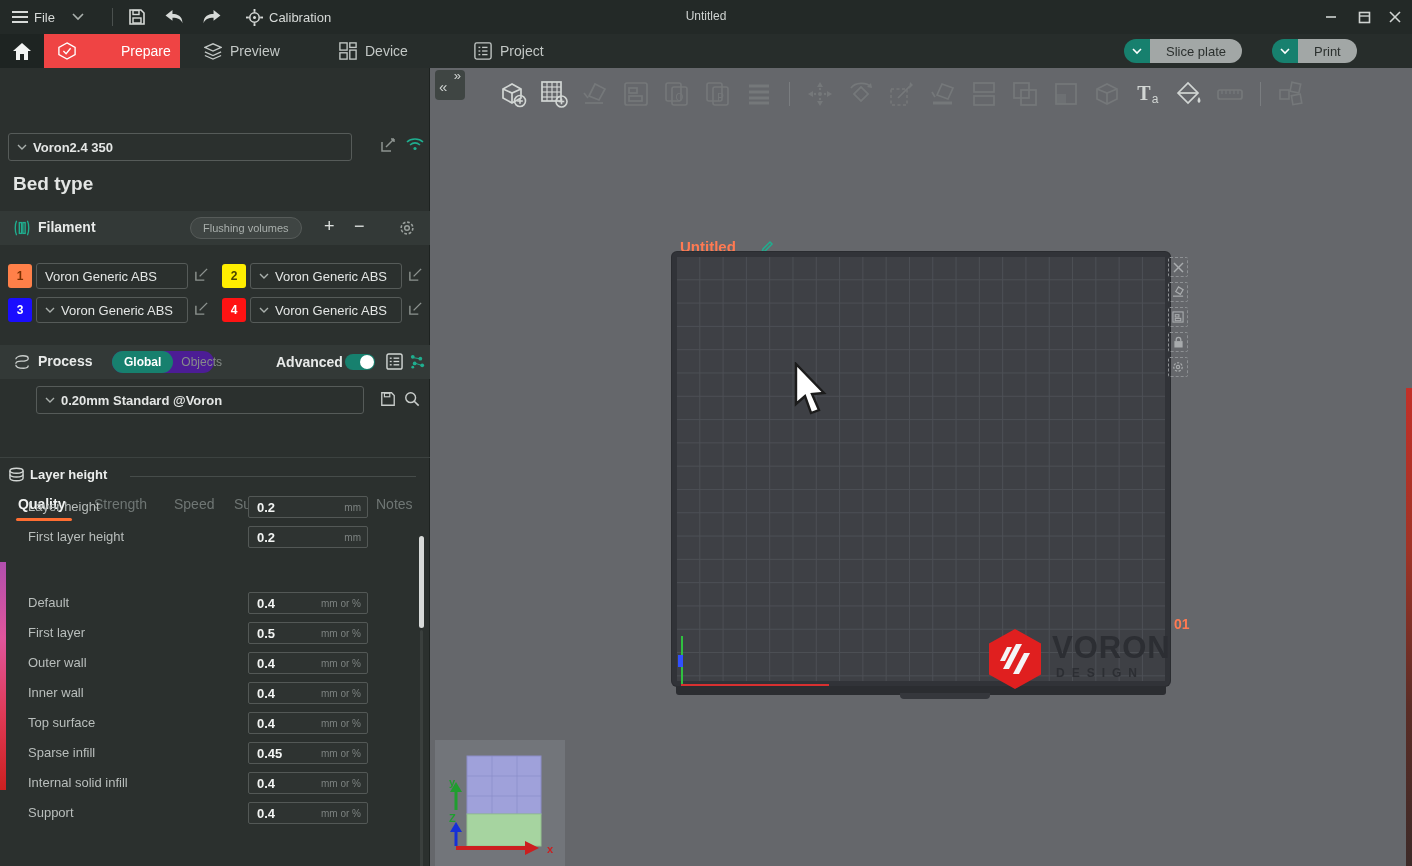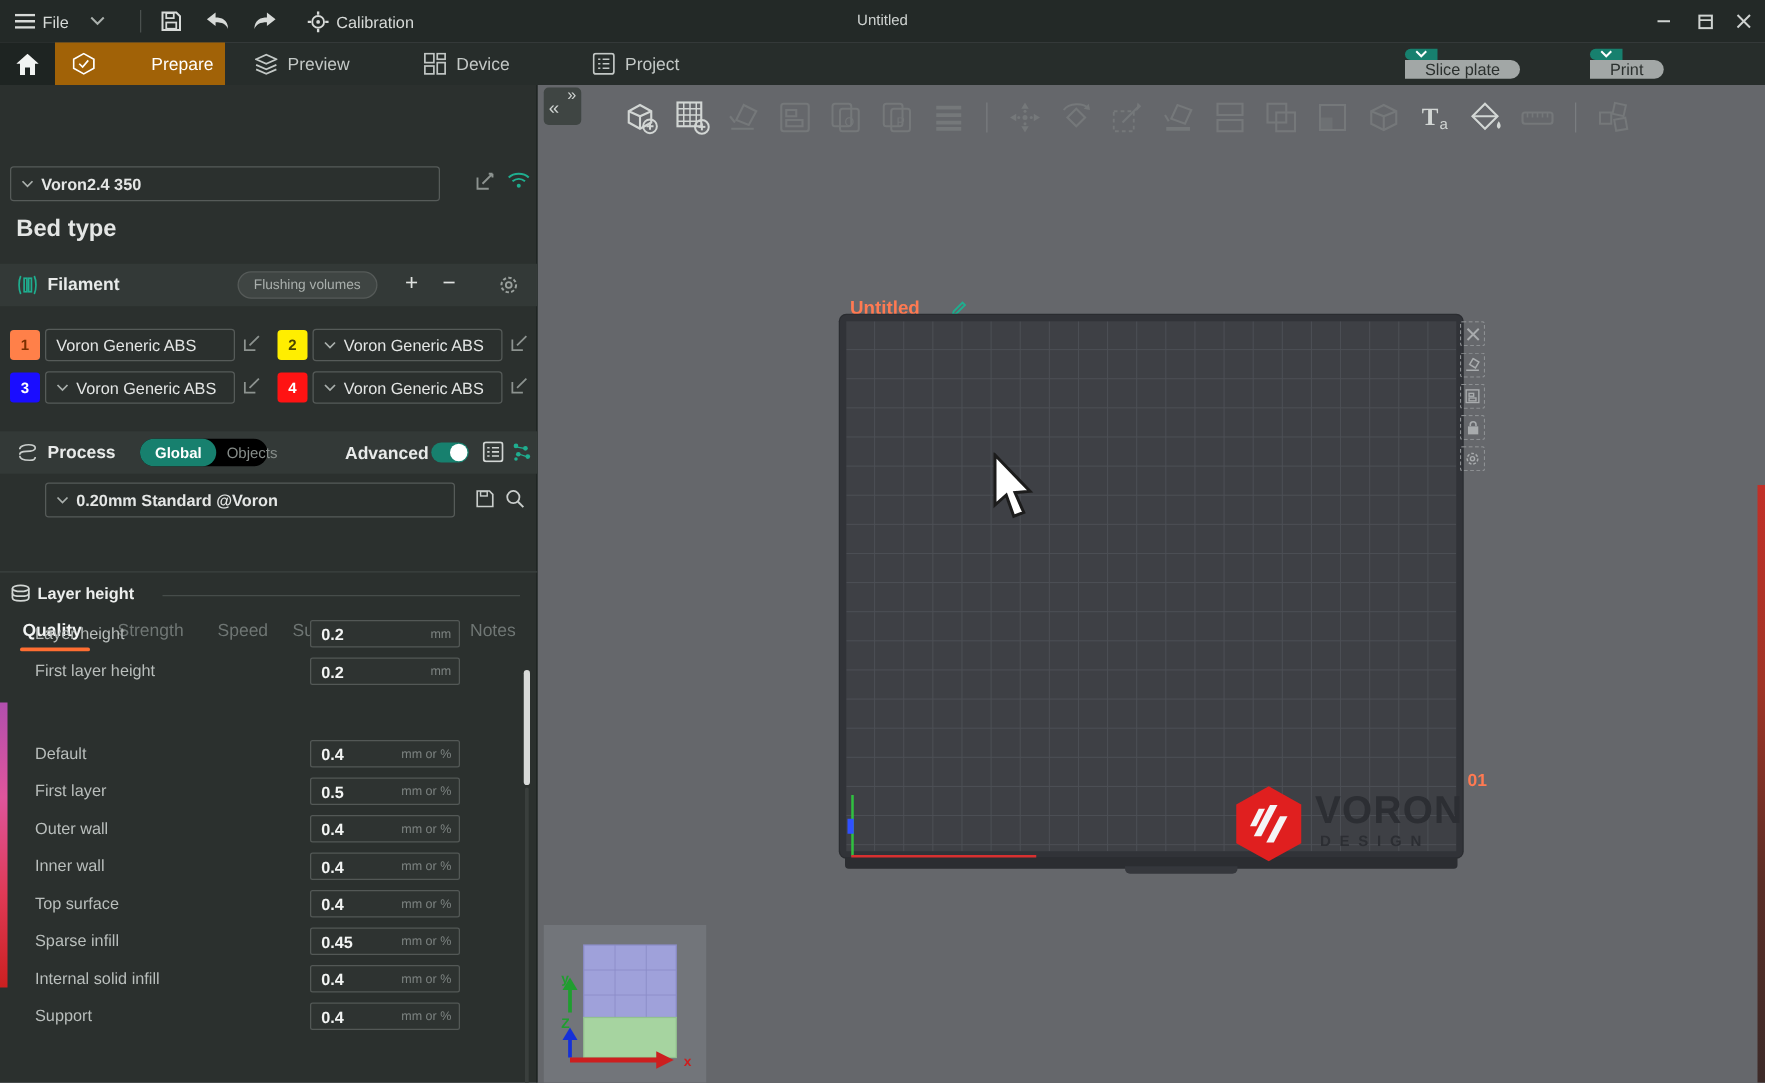--- a/index.html
+++ b/index.html
@@ -12,36 +12,36 @@
   #titlebar { left:0; top:0; width:1412px; height:34px; background:#232927; color:#d7dad8; }
   #titlebar .tb-item { position:absolute; top:0; height:34px; display:flex; align-items:center; gap:6px; color:#d7dad8; font-size:13px; }
   .tb-sep { position:absolute; top:8px; width:1px; height:18px; background:#4a504e; }
   #win-title { left:0; right:0; text-align:center; top:9px; font-size:12px; color:#cfd3d1; }
   .winbtn { position:absolute; top:0; width:30px; height:34px; display:flex; align-items:center; justify-content:center; color:#cfd3d1; }
 
   
   #navbar { left:0; top:34px; width:1412px; height:34px; background:#272d2b; }
   #home-btn { left:0; top:0; width:44px; height:34px; background:#1e2422; display:flex; align-items:center; justify-content:center; }
   .navtab { position:absolute; top:0; height:34px; display:flex; align-items:center; gap:8px; font-size:14px; color:#c3c8c6; padding:0 14px; }
-  .navtab.active { background:#a16207; color:#fff;gap:45px; }
-  .splitbtn { position:absolute; top:5px; height:24px; display:flex;flex-direction:column; }
+  .navtab.active { background:#ef4444; color:#fff;gap:45px; }
+  .splitbtn { position:absolute; top:5px; height:24px; display:flex; }
   .splitbtn .arrow { width:26px; height:24px; background:#17806e; border-radius:12px 0 0 12px; display:flex; align-items:center; justify-content:center; }
   .splitbtn .lbl { height:24px; background:#a2a7a6; color:#2b302e; font-size:13px; display:flex; align-items:center; justify-content:center; border-radius:0 12px 12px 0; padding:0 16px; }
 
   
   #sidebar { left:0; top:68px; width:430px; height:798px; background:#2b302e; border-right:1px solid #1d2220; }
   .band { position:absolute; left:0; width:430px; height:34px; background:#333937; }
   .band .btitle { position:absolute; left:38px; top:8px; font-size:14px; color:#e8eae9; font-weight:bold; }
   .combo { position:absolute; height:28px; border:1px solid #565b59; border-radius:3px; display:flex; align-items:center; gap:6px; padding:0 8px; color:#e4e6e5; font-size:13px; background:#2b302e; }
   .combo.flat { border:none; background:#3a403e; color:#8d9390; }
   .chev { flex:0 0 auto; }
   .swatch { position:absolute; width:24px; height:24px; border-radius:3px; font-size:12px; font-weight:bold; display:flex; align-items:center; justify-content:center; }
   .editicon { position:absolute; top:4px; color:#8d9390; }
   .pill { position:absolute; height:22px; border-radius:11px; background:#3f4543; border:1px solid #565b59; color:#a9afac; font-size:11px; display:flex; align-items:center; padding:0 12px; }
-  .seg { position:absolute; left:112px; top:6px; width:102px; height:22px; background:#000000; border-radius:11px; display:flex; align-items:center; }
+  .seg { position:absolute; left:112px; top:6px; width:102px; height:22px; background:#4c1d95; border-radius:11px; display:flex; align-items:center; }
   .seg .on { height:22px; padding:0 12px; border-radius:11px; background:#17806e; color:#fff; font-size:12px; font-weight:bold; display:flex; align-items:center; }
   .seg .off { padding:0 8px; color:#868c89; font-size:12px; }
   .toggle { position:absolute; width:30px; height:16px; border-radius:8px; background:#17806e; }
   .toggle .knob { position:absolute; right:1px; top:1px; width:14px; height:14px; border-radius:50%; background:#fff; }
   .ptab { position:absolute; top:428px; font-size:14px; color:#6f7674; }
   .ptab.active { color:#f2f4f3; font-weight:bold; }
   .ptab-underline { position:absolute; top:450px; height:3px; border-radius:2px; background:#ff6e32; }
   .sgroup { position:absolute; left:0; width:430px; height:20px; }
   .sgroup .gtitle { position:absolute; left:30px; top:1px; font-size:13px; font-weight:bold; color:#eceeed; }
   .sgroup .gline { position:absolute; right:14px; top:10px; height:1px; background:#464c4a; }

